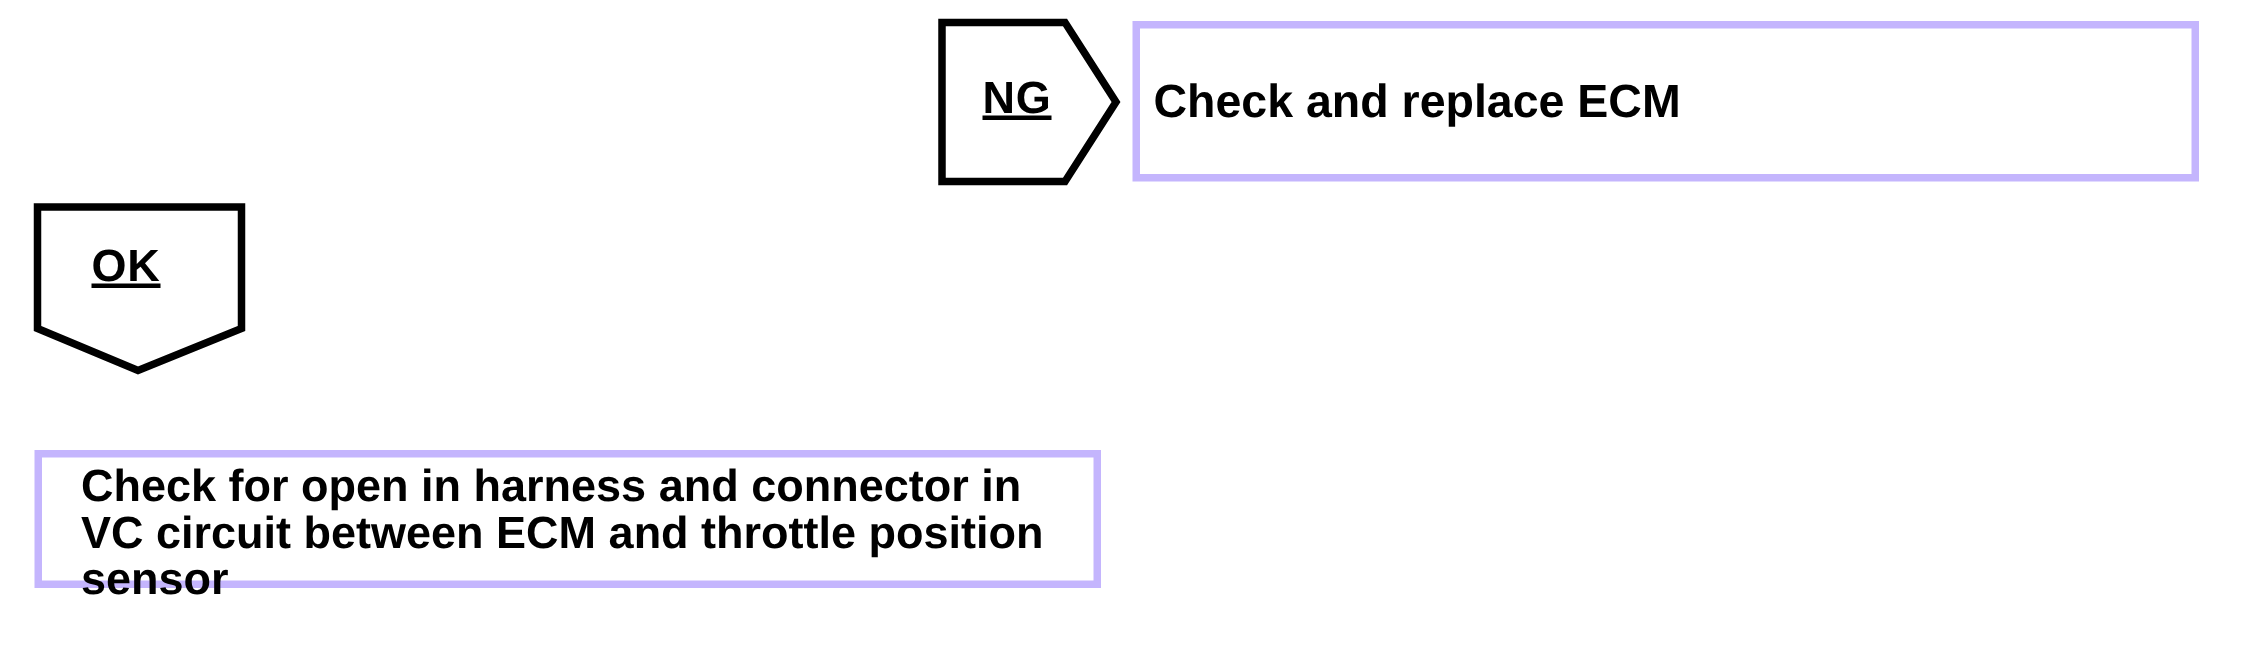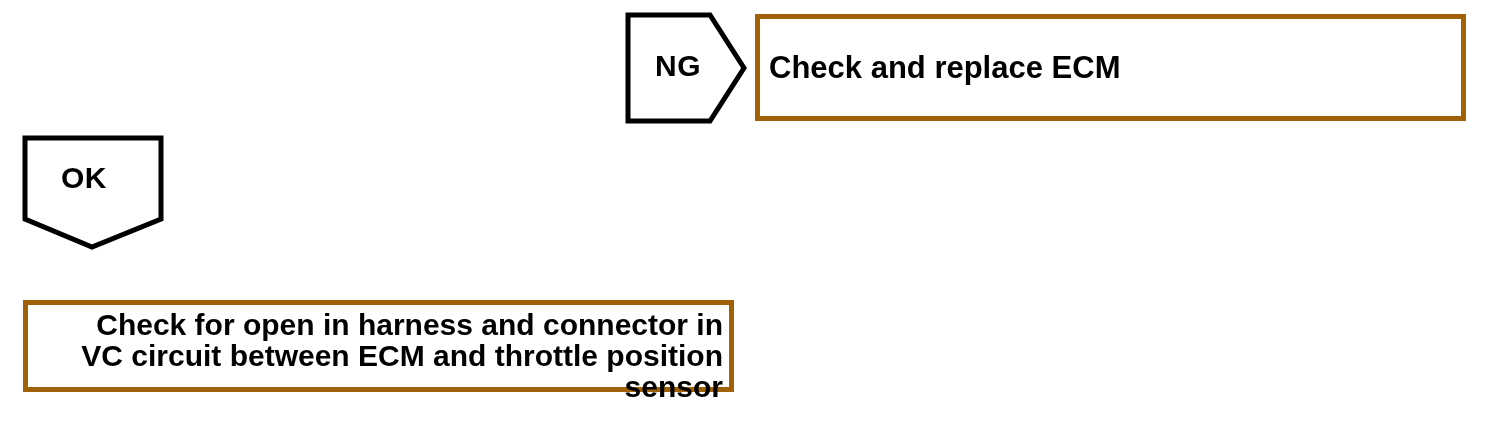--- a/index.html
+++ b/index.html
@@ -25,27 +25,27 @@
   }
   .connector-label {
     position: absolute;
     display: flex;
     align-items: center;
     justify-content: center;
     font-weight: bold;
     font-size: 30px;
     letter-spacing: 0.5px;
     user-select: none;
+    text-decoration: underline;
   }
   .flow-box {
     position: absolute;
     box-sizing: border-box;
-    border: 5px solid #a16207;
+    border: 5px solid #c4b5fd;
     background: #ffffff;
-    text-align: right;
   }
   .ecm-box {
     left: 755px;
     top: 14px;
     width: 711px;
     height: 107px;
     display: flex;
     align-items: center;
     padding-left: 9px;
     font-size: 31px;

